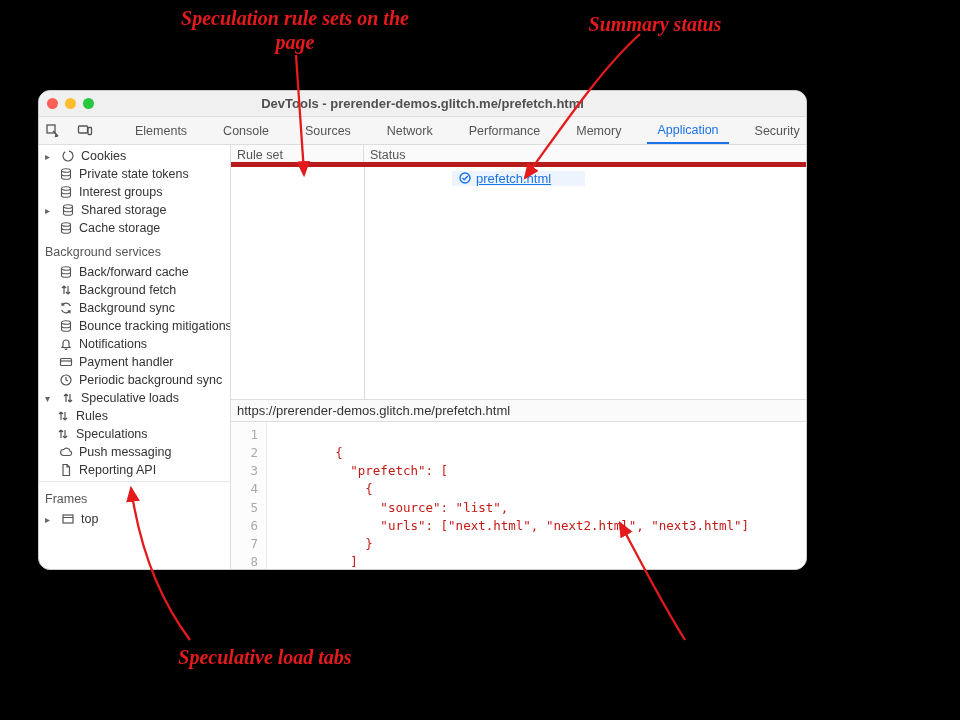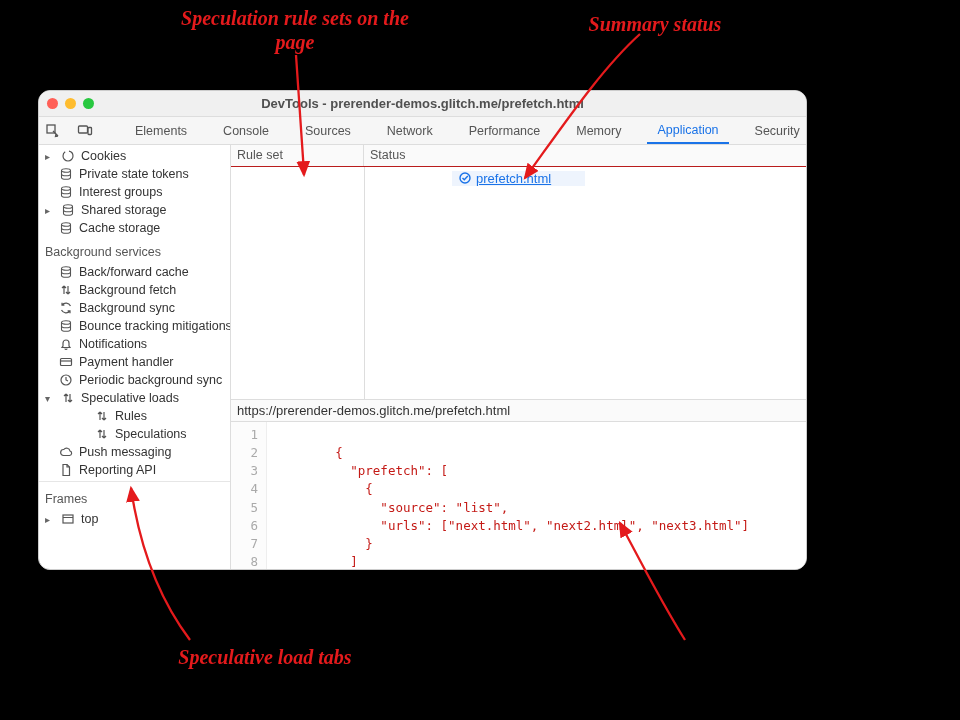--- a/index.html
+++ b/index.html
@@ -98,35 +98,35 @@
     overflow: hidden;
     padding-top: 2px;
     font-size: 12.5px;
     color: #333;
   }
   .side-item {
     display: flex; align-items: center; gap: 6px;
     height: 18px; padding-left: 20px; white-space: nowrap;
   }
   .side-item.expander { padding-left:6px; }
-  .side-item.sub { padding-left: 56px; }
+  .side-item.sub { padding-left: 17px; }
   .side-header {
     padding: 8px 6px 4px 6px;
     color: #555; font-size: 12.5px;
   }
   .side-line { border-top:1px solid #e6e6e6; margin:2px 0;}
   .tri { width:10px; display:inline-block; color:#666; font-size:10px;}
   .sic { width:14px; height:14px; display:inline-flex; align-items:center; justify-content:center; }
 
   .content {
     flex: 1; display: flex; flex-direction: column; min-width: 0;
   }
   .table-head {
     display: flex; height: 22px;
-    border-bottom: 1px solid #b91c1c;
+    border-bottom: 5px solid #b91c1c;
     font-size: 12.5px; color: #555;
     background: #fafafa;
   }
   .th-left { width:133px; padding:3px 6px; border-right:1px solid #ddd;}
   .th-right { flex:1; padding:3px 6px;}
   .table-body { height: 232px; position:relative; }
   .row { display:flex; height:22px; align-items:center; font-size:13px;justify-content:center; }
   .cell-left {
     width:133px; padding:0 6px; display:flex; align-items:center; gap:4px;
     background: #eef4fd;

